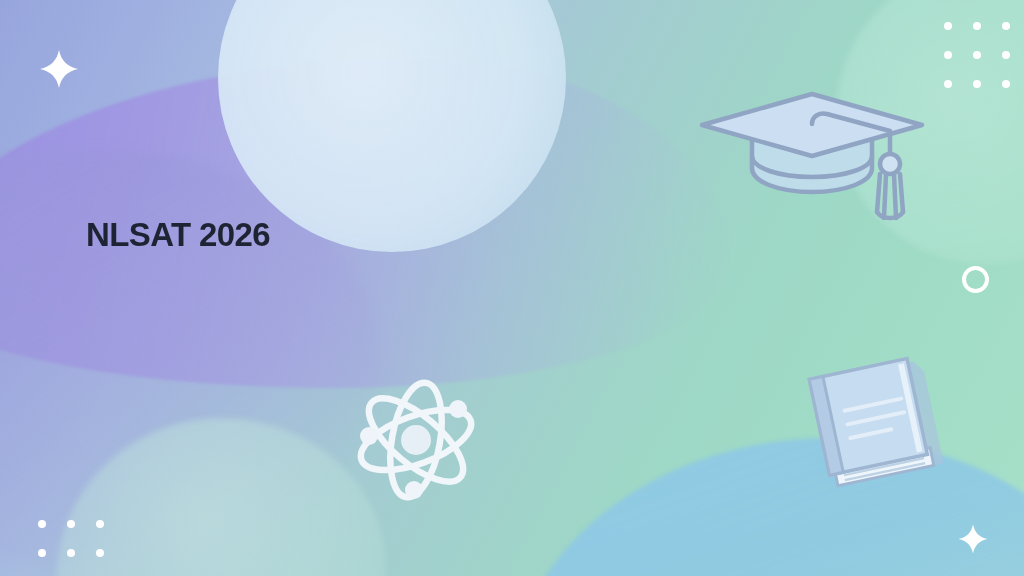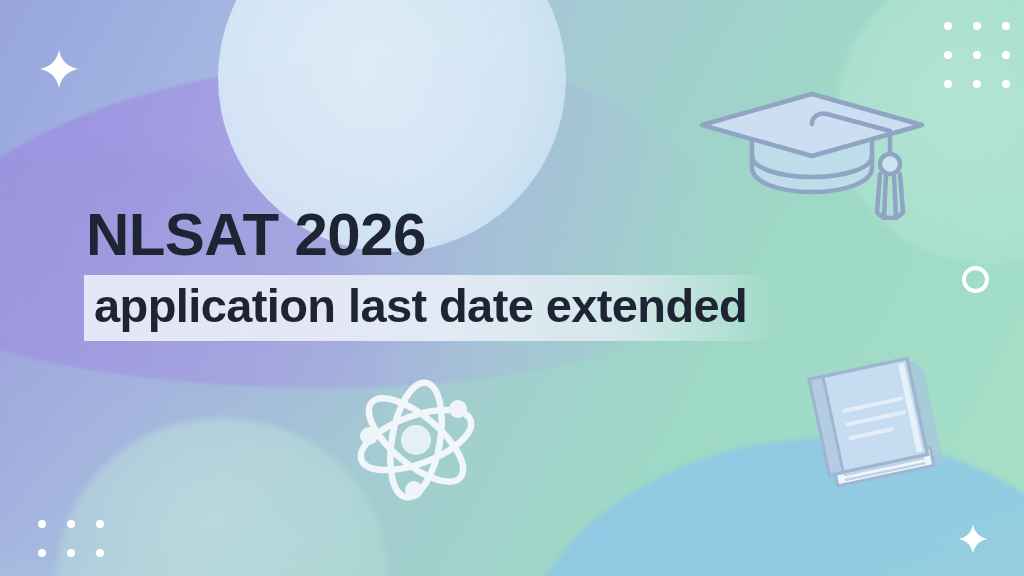--- a/index.html
+++ b/index.html
@@ -120,21 +120,21 @@
     top: 206px;
     width: 860px;
   }
   .headline-line {
     color: #1e2433;
     font-weight: bold;
     letter-spacing: -0.6px;
     white-space: nowrap;
   }
   #headline-line-1 {
-    font-size: 60px;
+    font-size: 33px;
     line-height: 58px;
     padding-left: 2px;
   }
   #headline-band {
     position: relative;
     display: inline-block;
     margin-top: 11px;
     padding: 5px 26px 9px 10px;
     background: linear-gradient(90deg,
         rgba(236,238,248,0.90) 0%,
@@ -276,18 +276,15 @@
       <g stroke="#e3eef8" stroke-width="4" stroke-linecap="round">
         <path d="M50 52 L108 52"></path>
         <path d="M50 66 L108 66"></path>
         <path d="M50 80 L92 80"></path>
       </g>
     </g>
   </svg>
 
   <div id="headline">
     <div class="headline-line" id="headline-line-1">NLSAT 2026</div>
-    <div id="headline-band">
-      <div class="headline-line" id="headline-line-2">application last date extended</div>
-    </div>
   </div>
 
 </div>
 
 </body></html>

